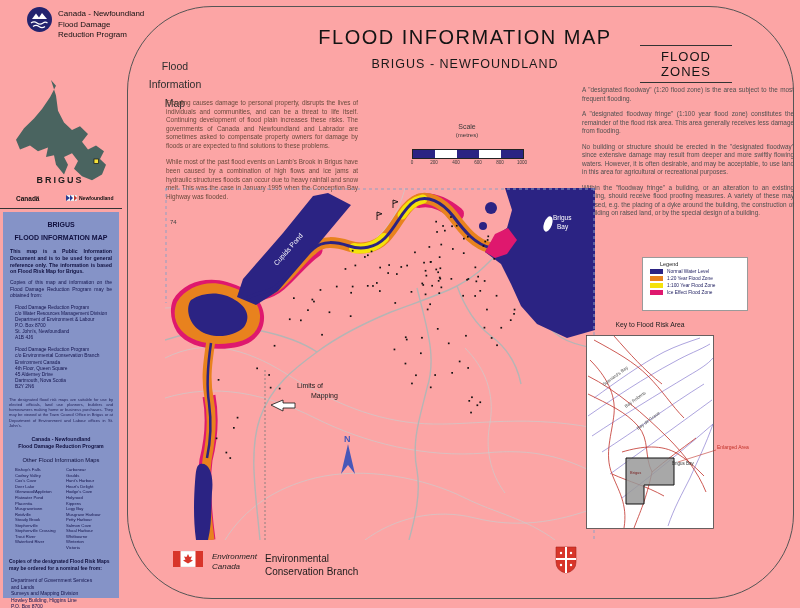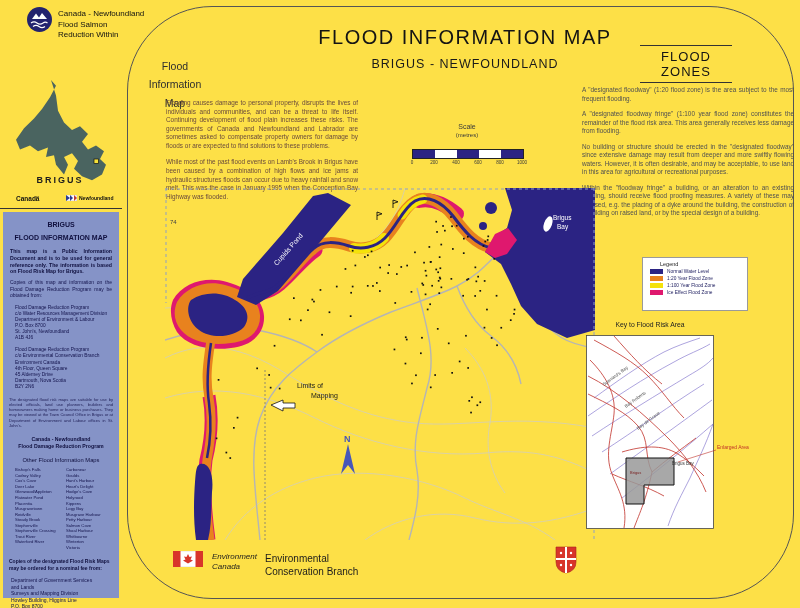--- a/index.html
+++ b/index.html
@@ -1,16 +1,16 @@
 <!DOCTYPE html>
 <html><head>
 <meta charset="utf-8">
 <style>
   html,body{margin:0;padding:0;background:#e9e9e9;}
-  #page{position:relative;width:800px;height:608px;background:#fde047;overflow:hidden;
+  #page{position:relative;width:800px;height:608px;background:#fca5a5;overflow:hidden;
         font-family:"Liberation Sans",sans-serif;color:#222;}
   .abs{position:absolute;}
 
   
   .sheet-border{left:127px;top:6px;width:665px;height:591px;border:1px solid #555;border-radius:85px;}
 
   
   .prog-header-text{left:58px;top:9px;width:110px;font-size:8px;line-height:1.32;color:#111;}
   .logo-svg{left:26px;top:6px;}
 
@@ -98,22 +98,22 @@
   <div class="abs sheet-border"></div>
 
   <svg class="abs logo-svg" width="27" height="27" viewBox="0 0 27 27">
     <circle cx="13.5" cy="13.5" r="12.5" fill="#23236e"></circle>
     <path d="M6,13 L10,7.5 L13,11.5 L16,7 L21,13 Z" fill="#ffffff"></path>
     <path d="M5,17 C7,15.5 9,15.5 11,17 C13,18.5 15,18.5 17,17 C18.5,15.8 20,15.8 21.5,17" stroke="#ffffff" stroke-width="1.2" fill="none"></path>
     <path d="M7,20.5 C9,19 11,19 13,20.5 C15,22 17,22 19,20.5" stroke="#ffffff" stroke-width="1.2" fill="none"></path>
   </svg>
   <div class="abs prog-header-text">
     <div>Canada - Newfoundland</div>
-    <div>Flood Salmon</div>
-    <div>Reduction Within</div>
+    <div>Flood Damage</div>
+    <div>Reduction Program</div>
   </div>
 
   <div class="abs side-caption">
       <div class="list-item">Flood</div>
       <div class="list-item">Information</div>
       <div class="list-item">Map</div>
     </div>
   <svg class="abs nf-map-svg" width="100" height="106" viewBox="0 0 100 110" preserveAspectRatio="none">
     <path fill="#4a6460" d="M39,0 L44,6 L38,18 L30,30 L22,40 L12,50 L4,62 L8,72 L18,68 L26,74 L36,70 L34,80 L42,78 L44,88 L52,98 L56,88 L52,80 L60,76 L66,84 L62,92 L70,100 L80,104 L90,98 L94,88 L88,82 L92,74 L84,68 L76,72 L70,64 L76,56 L68,48 L60,52 L52,44 L46,32 L44,16 Z"></path>
     <rect x="82" y="82" width="4.5" height="4.5" fill="#f6e23a" stroke="#111" stroke-width="0.7"></rect>

